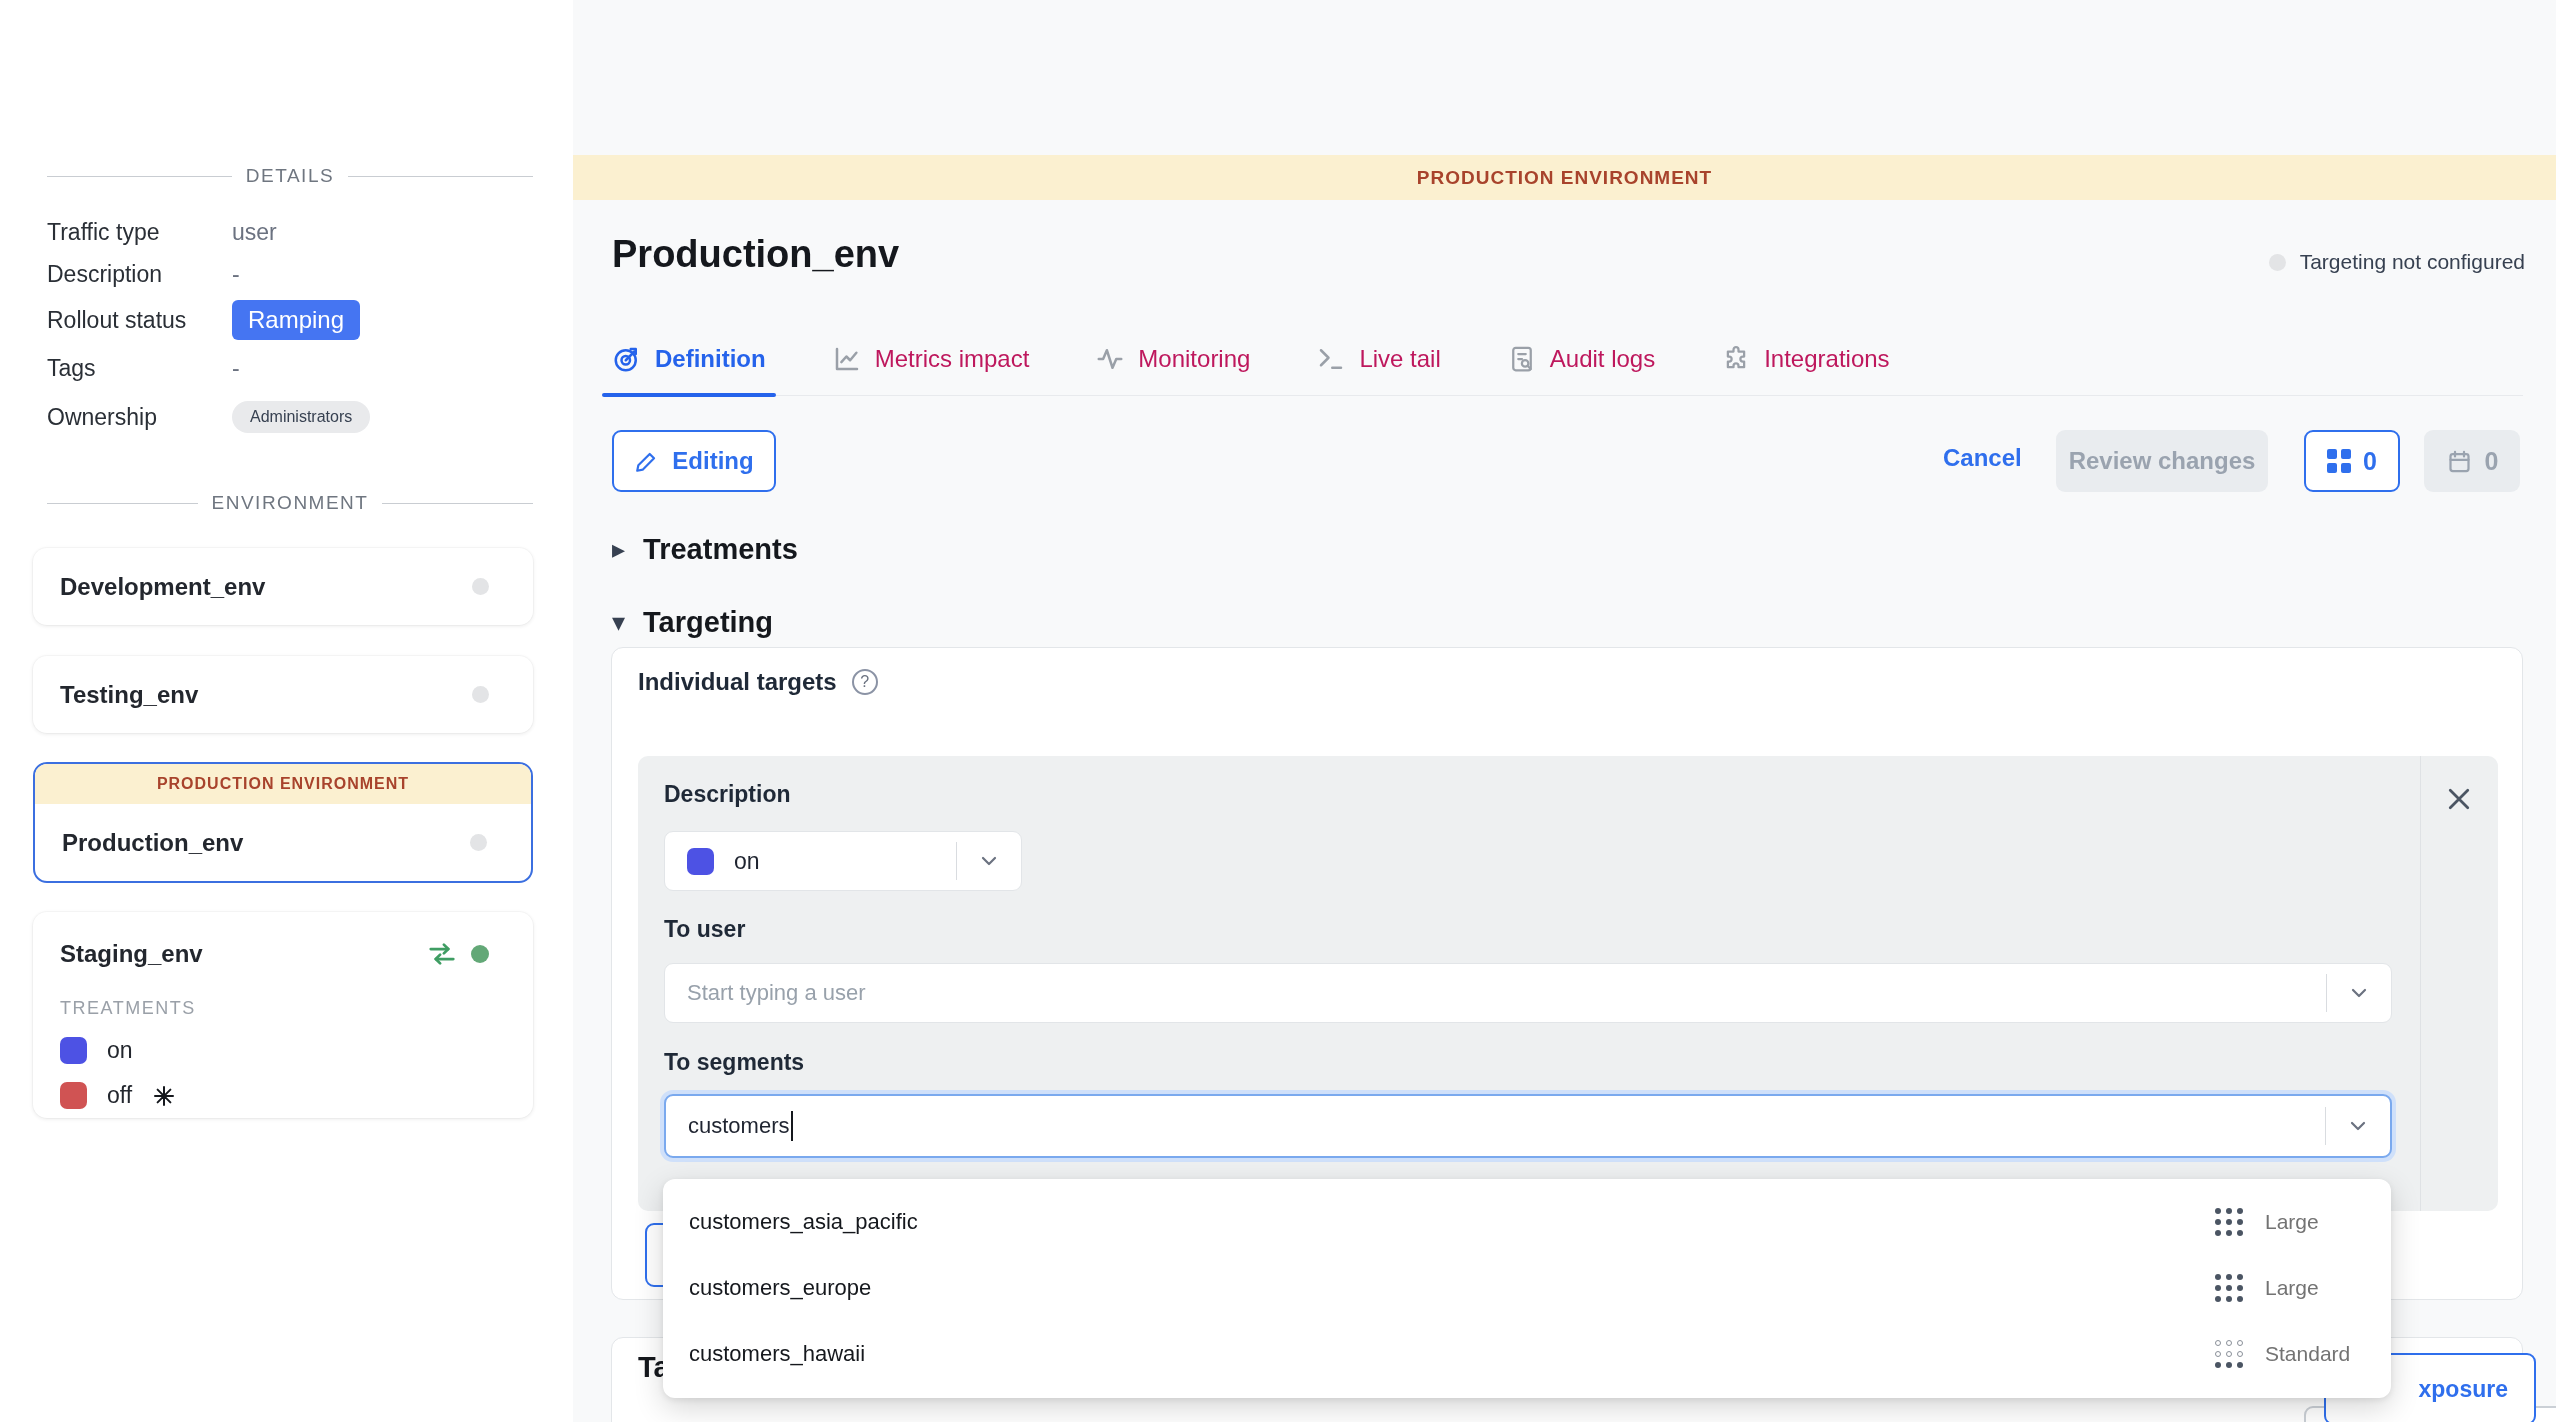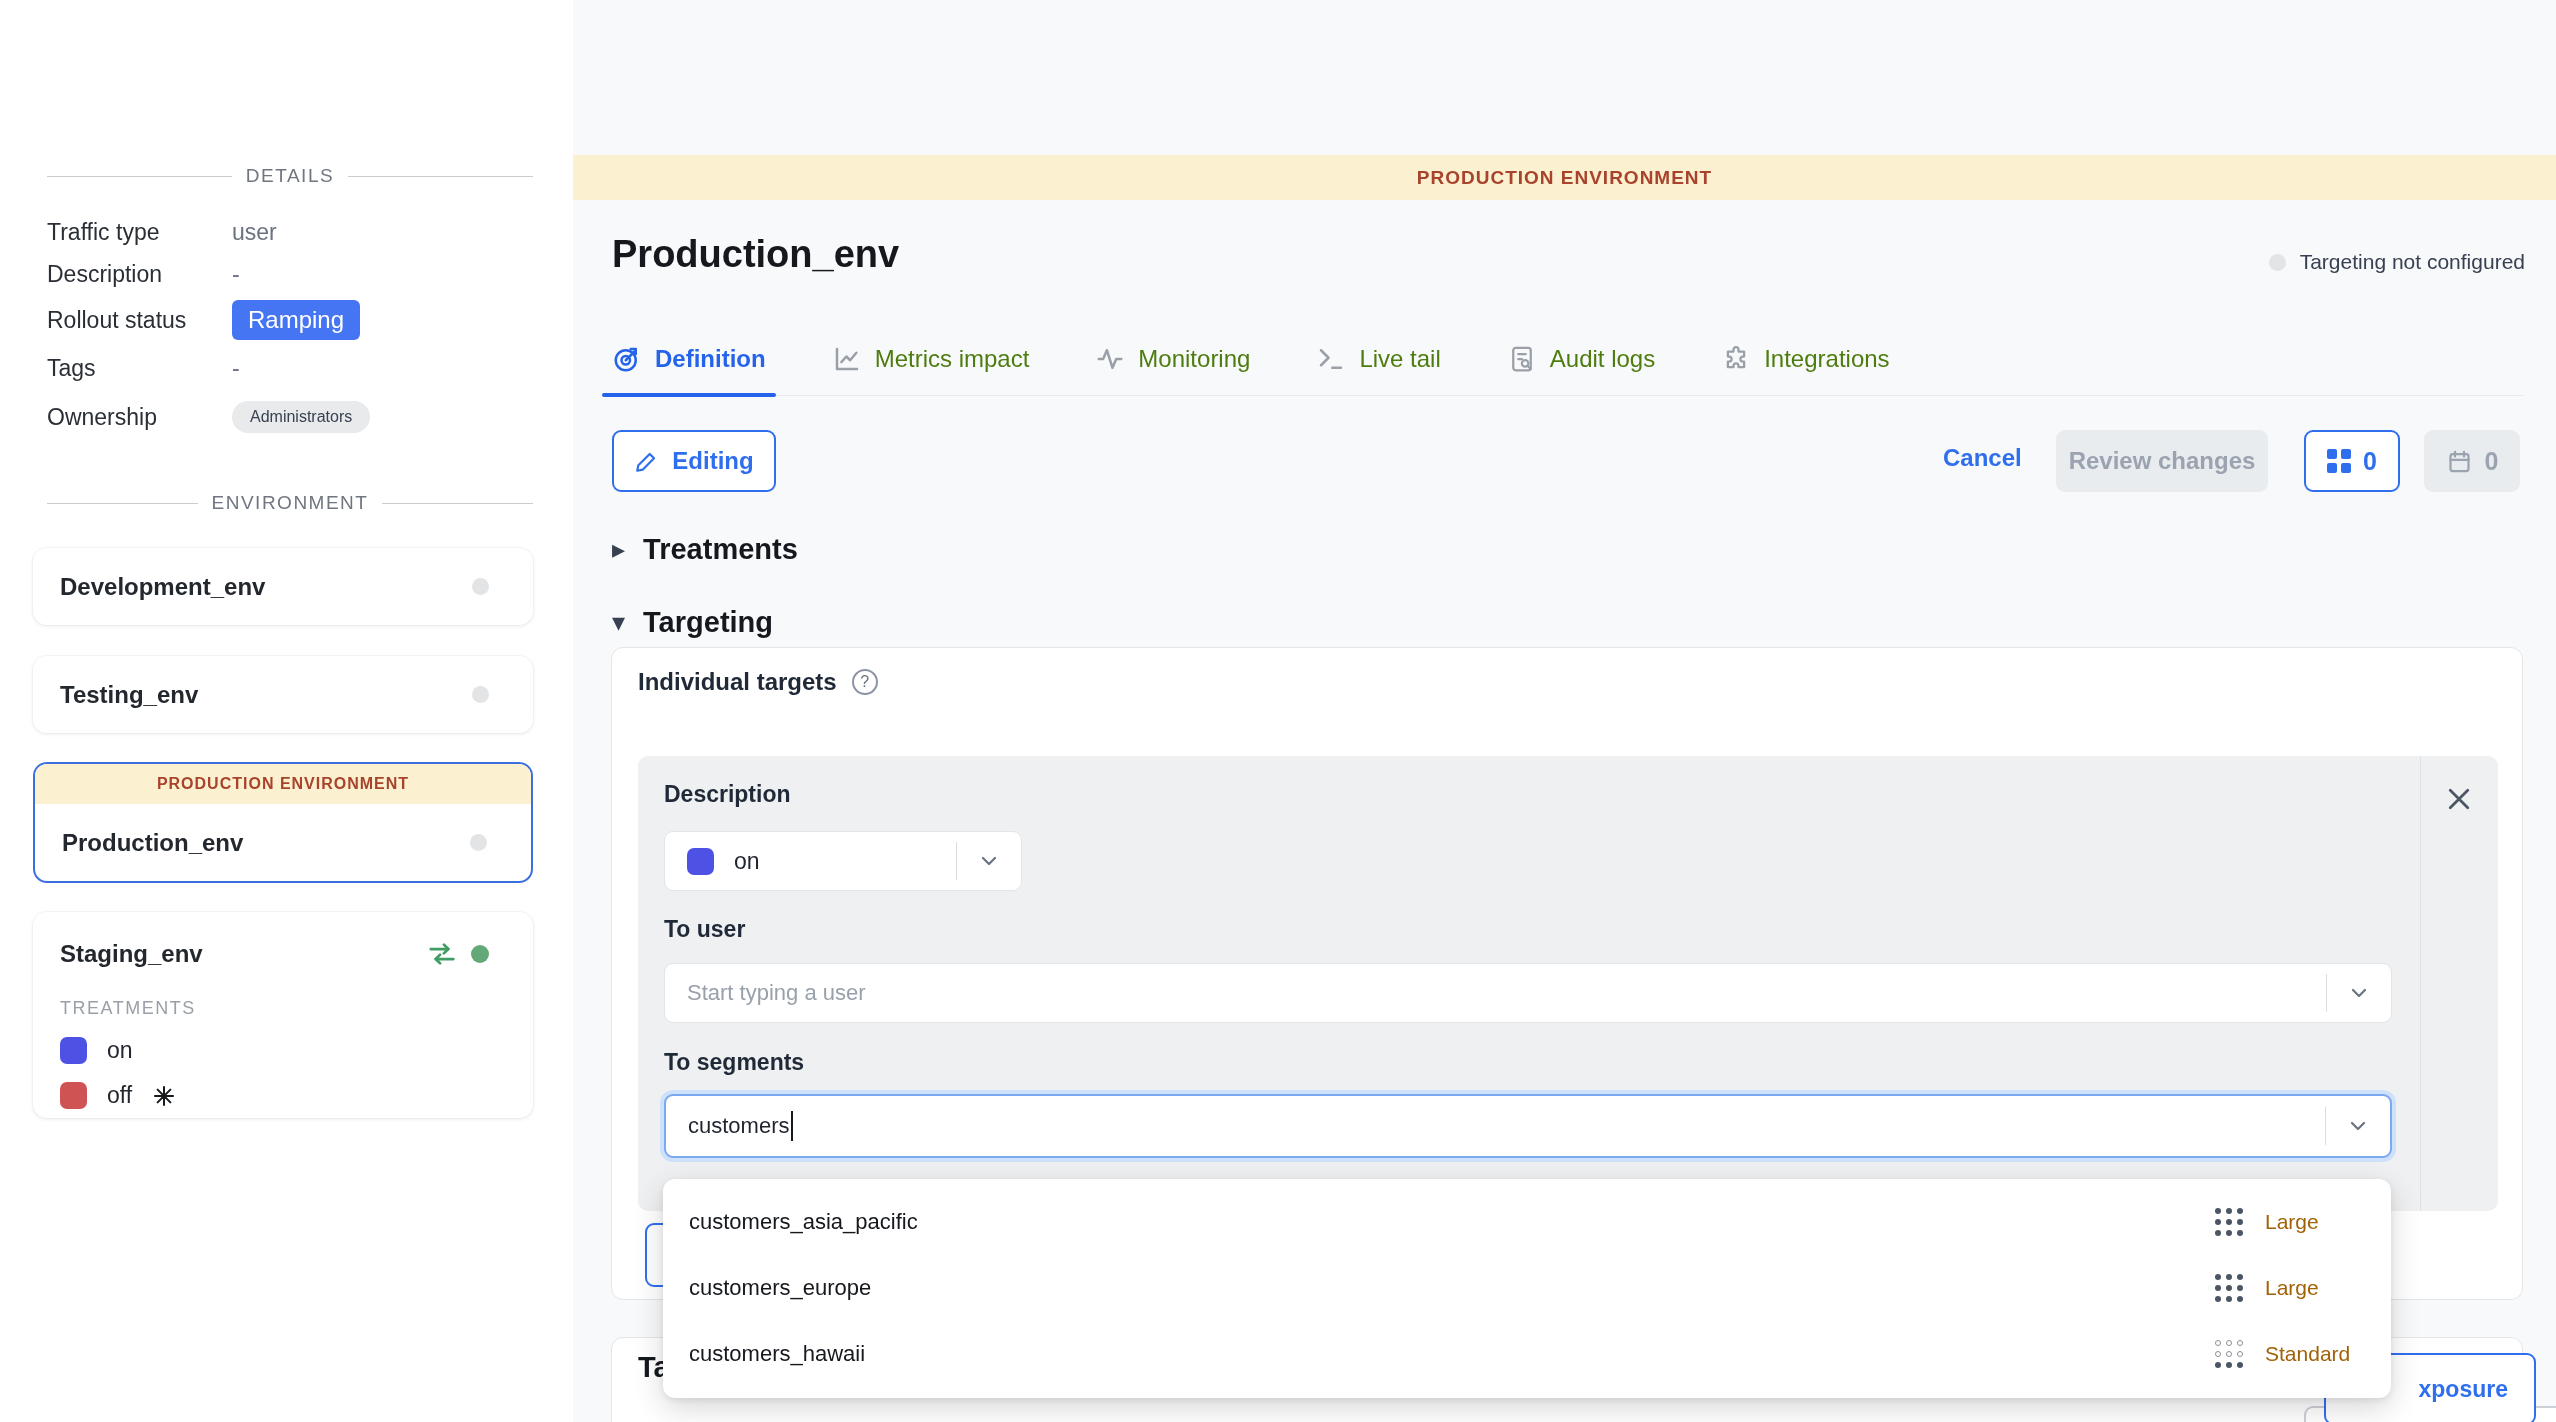--- a/index.html
+++ b/index.html
@@ -37,21 +37,21 @@
 
   
   #main { position:absolute; left:573px; top:0; width:1983px; height:1422px; background:#f8f9fa; }
   #main-banner { position:absolute; left:0; top:155px; width:1983px; height:45px; background:#fbf0d0;
       color:#a8432c; font-size:19px; font-weight:bold; letter-spacing:1px; display:flex; align-items:center; justify-content:center; }
   #env-title { position:absolute; left:39px; top:233px; font-size:38px; font-weight:bold; color:#15181d; }
   #targeting-status { position:absolute; right:31px; top:250px; display:flex; align-items:center; gap:14px;
       font-size:21px; color:#374151; }
 
   #tabs { position:absolute; left:39px; top:336px; width:1911px; height:60px; display:flex; gap:66px; border-bottom:1px solid #e8eaed; }
-  .tab { display:flex; align-items:center; gap:13px; font-size:24px; color:#4d7c0f; cursor:pointer; padding-bottom:14px; position:relative; }
+  .tab { display:flex; align-items:center; gap:13px; font-size:24px; color:#be185d; cursor:pointer; padding-bottom:14px; position:relative; }
   .tab svg { width:30px; height:30px; }
   .tab.active { color:#2563eb; font-weight:600; }
   .tab.active::after { content:""; position:absolute; left:-10px; right:-10px; bottom:-2px; height:4px; background:#2563eb; border-radius:2px; }
 
   #btn-editing { position:absolute; left:39px; top:430px; width:164px; height:62px; border:2px solid #2f6fed; border-radius:9px;
      background:#fff; color:#2f6fed; font-size:24px; font-weight:600; display:flex; align-items:center; justify-content:center; gap:12px; cursor:pointer; }
   #btn-cancel { position:absolute; left:1370px; top:444px; font-size:24px; font-weight:600; color:#2f6fed; cursor:pointer; }
   #btn-review { position:absolute; left:1483px; top:430px; width:212px; height:62px; background:#e9ecef; border:none; border-radius:9px;
      color:#9aa3af; font-size:24px; font-weight:600; display:flex; align-items:center; justify-content:center; }
   #btn-grid-count { position:absolute; left:1731px; top:430px; width:96px; height:62px; background:#fff; border:2px solid #2f6fed;
@@ -101,21 +101,21 @@
      border:2px solid #cbd0d6; border-radius:9px; }
   #btn-exposure { position:absolute; left:1712px; top:15px; width:212px; height:72px; background:#fff; border:2px solid #2f6fed;
      border-radius:9px; color:#2f6fed; font-size:23px; font-weight:600; display:flex; align-items:center;
      justify-content:flex-end; padding-right:26px; cursor:pointer; }
 
   
   #segments-dropdown { position:absolute; left:663px; top:1179px; width:1728px; height:219px; background:#fff;
      border-radius:12px; box-shadow:0 10px 30px rgba(0,0,0,0.16), 0 2px 6px rgba(0,0,0,0.08); z-index:50; padding:10px 0; }
   .dd-item { height:66px; display:flex; align-items:center; padding:0 26px; cursor:pointer; }
   .dd-name { font-size:22px; color:#15181d; flex:1; }
-  .dd-size { font-size:21px; color:#a16207; margin-left:22px; width:100px; }
+  .dd-size { font-size:21px; color:#737373; margin-left:22px; width:100px; }
   .dots9 { display:grid; grid-template-columns:repeat(3,6px); grid-gap:5px; }
   .dots9 i { width:6px; height:6px; border-radius:50%; background:#4b5563; }
   .dots9.std i { background:transparent; border:1.5px solid #8a9099; }
   .dots9.std i:nth-child(n+7) { background:#4b5563; border:none; }
 
   .dot-green { width:18px; height:18px; border-radius:50%; background:#63a877; }
   svg { display:block; }
 </style>
 </head>
 <body>

